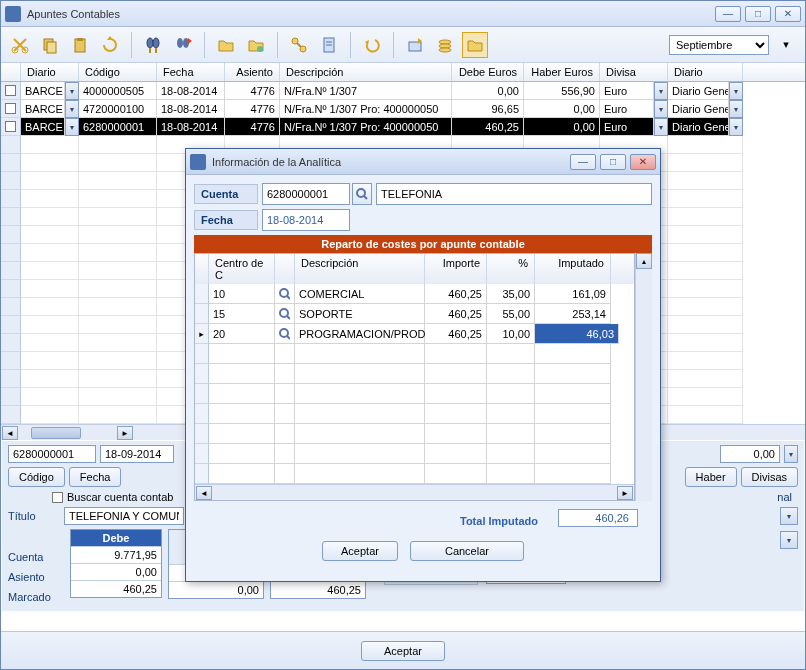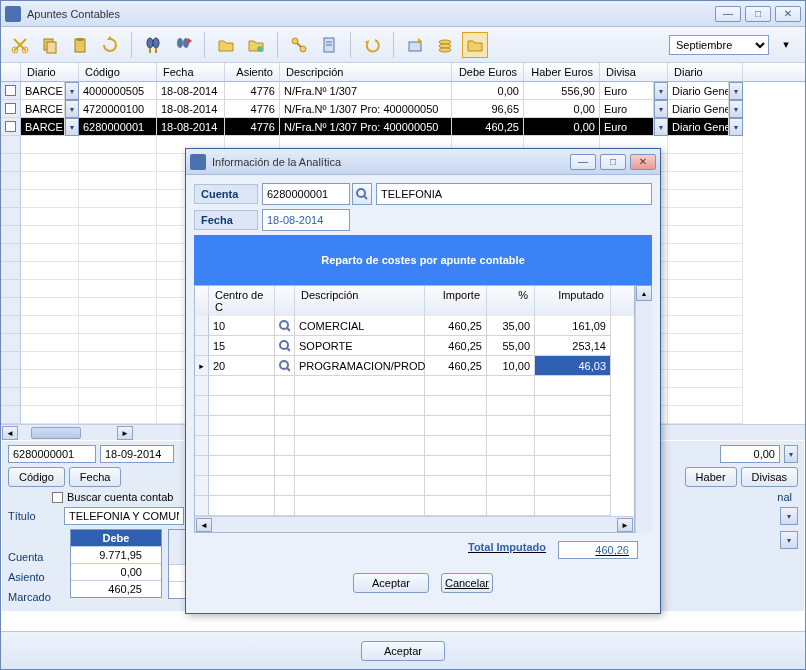--- a/index.html
+++ b/index.html
@@ -36,43 +36,43 @@
   .scrollbar-h .arr { position:absolute; top:1px; width:16px; height:14px; background:linear-gradient(#eef3fb,#cfdbee); border:1px solid #8aa3c6; display:flex;align-items:center;justify-content:center;font-size:8px;}
   
   .bottom-panel { background:#e4ecf8; padding:4px 6px; }
   .field-row { display:flex; align-items:center; gap:4px; margin-bottom:4px; }
   .lbl { width:52px; color:#113a72; font-weight:normal; }
   .inp { border:1px solid #7f9dc7; background:#fff; height:18px; padding:0 4px; }
   .btn { border:1px solid #7f9dc7; background:linear-gradient(#f7faff,#dfe8f6); height:20px; padding:0 10px; border-radius:3px; cursor:pointer; }
   
   .mini-table { border:1px solid #7f9dc7; }
   .mini-table .hdr { background:#2f5fb0; color:#fff; text-align:center; padding:2px; font-weight:bold; }
-  .mini-table .val { background:#fff; text-align:right; padding:2px 19px; border-top:1px solid #c2cee3; }
+  .mini-table .val { background:#fff; text-align:right; padding:2px 4px; border-top:1px solid #c2cee3; }
   
   .footer { position:absolute; bottom:0; left:0; right:0; height:38px; background:linear-gradient(#eef3fb,#dde7f6); display:flex; align-items:center; justify-content:center; border-top:1px solid #b9c8de; }
   
   .modal { position:absolute; left:185px; top:148px; width:476px; background:#ebf1fb; border:1px solid #3b5f9c; box-shadow: 2px 2px 8px rgba(0,0,0,0.3); }
   .modal .titlebar { background: linear-gradient(#e4edfb,#c6d6ef); }
   .modal .body { padding:8px; }
   .form-row { display:flex; align-items:center; margin-bottom:4px; }
   .form-row .flabel { width:64px; background:#dce6f6; border:1px solid #b3c3dc; padding:3px 6px; color:#113a72; font-weight:bold; }
   .form-row .finput { border:1px solid #7f9dc7; background:#fff; height:22px; padding:0 4px; margin-left:4px; display:flex; align-items:center; }
   .lookup { width:20px; height:22px; border:1px solid #7f9dc7; background:linear-gradient(#f7faff,#dfe8f6); display:flex;align-items:center;justify-content:center; margin-left:2px;}
   
-  .section-hdr { background:#3b82f6; color:#fff; text-align:center; padding:19px; font-weight:bold; margin-top:4px;}
+  .section-hdr { background:#c2410c; color:#fff; text-align:center; padding:3px; font-weight:bold; margin-top:4px;}
   .analytic-grid { border:1px solid #a9b9d1; background:#fff; }
   .ag-head { display:flex; background:linear-gradient(#fbfcfe,#e6ecf6); }
   .ag-head .c { padding:3px 6px; border-right:1px solid #cfd8e8; }
   .ag-row { display:flex; height:20px; }
   .ag-row .c { border-right:1px solid #d4d4d4; border-bottom:1px solid #d4d4d4; padding:1px 4px; display:flex; align-items:center; background:#fff;}
   .ag-row .c.num { justify-content:flex-end; }
   .ag-row.sel .c.imp { background:#2f5fb0; color:#fff; }
   .ag-handle { width:14px; background:#eef2fa; border-right:1px solid #b9c8de; border-bottom:1px solid #d4d4d4; display:flex;align-items:center;justify-content:center; font-size:9px;}
   
-  .total-row { display:flex; justify-content:flex-end; align-items:flex-start; gap:12px; padding:8px 14px 6px;text-decoration:underline; }
+  .total-row { display:flex; justify-content:flex-end; align-items:flex-end; gap:20px; padding:8px 14px 6px; }
   .total-lbl { color:#2f5fb0; font-weight:bold; }
   .total-val { border:1px solid #7f9dc7; background:#fff; padding:2px 8px; min-width:80px; text-align:right; color:#2f5fb0; }
   
   .modal-btns { display:flex; justify-content:center; gap:12px; padding:8px 0 12px; }
   
   .vsb { width:17px; background:#e6ecf7; border-left:1px solid #c2cee3; position:relative; }
   .vsb .varr { height:16px; background:linear-gradient(#eef3fb,#cfdbee); border:1px solid #8aa3c6; display:flex;align-items:center;justify-content:center; font-size:8px;}
   
   svg { display:block; }
   .red { color:#c62020; }
@@ -599,21 +599,21 @@
     <div class="c" style="width:66px;">20</div>
     <div class="c" style="width:20px;justify-content:center;">
                 <svg width="12" height="12">
                   <circle cx="5" cy="5" r="4" fill="none" stroke="#5a74a8" stroke-width="2"></circle>
                   <line x1="8" y1="8" x2="11" y2="11" stroke="#5a74a8" stroke-width="2"></line>
                 </svg>
               </div>
     <div class="c" style="width:130px;">PROGRAMACION/PRODUC</div>
     <div class="c num" style="width:62px;">460,25</div>
     <div class="c num" style="width:48px;">10,00</div>
-    <div class="c num imp" style="width:76px;">46,03</div>
+    <div class="c num imp" style="width:84px;">46,03</div>
   </div>
           </div>
         <div id="ag-empty">
             <div class="ag-row">
    <div class="ag-handle"></div>
    <div class="c" style="width:66px;"></div>
               <div class="c" style="width:20px;"></div>
    <div class="c" style="width:130px;"></div>
               <div class="c" style="width:62px;"></div>
    <div class="c" style="width:48px;"></div>
@@ -684,16 +684,16 @@
         <div style="flex:1"></div>
       </div>
     </div>
 
     <div class="total-row">
       <span class="total-lbl">Total Imputado</span>
       <span class="total-val">460,26</span>
     </div>
     <div class="modal-btns">
       <button class="btn" style="padding:0 18px;">Aceptar</button>
-      <button class="btn" style="padding:0 3px;text-decoration:underline;">Cancelar</button>
+      <button class="btn" style="padding:0 34px;">Cancelar</button>
     </div>
   </div>
 </div>
 
 </body></html>

